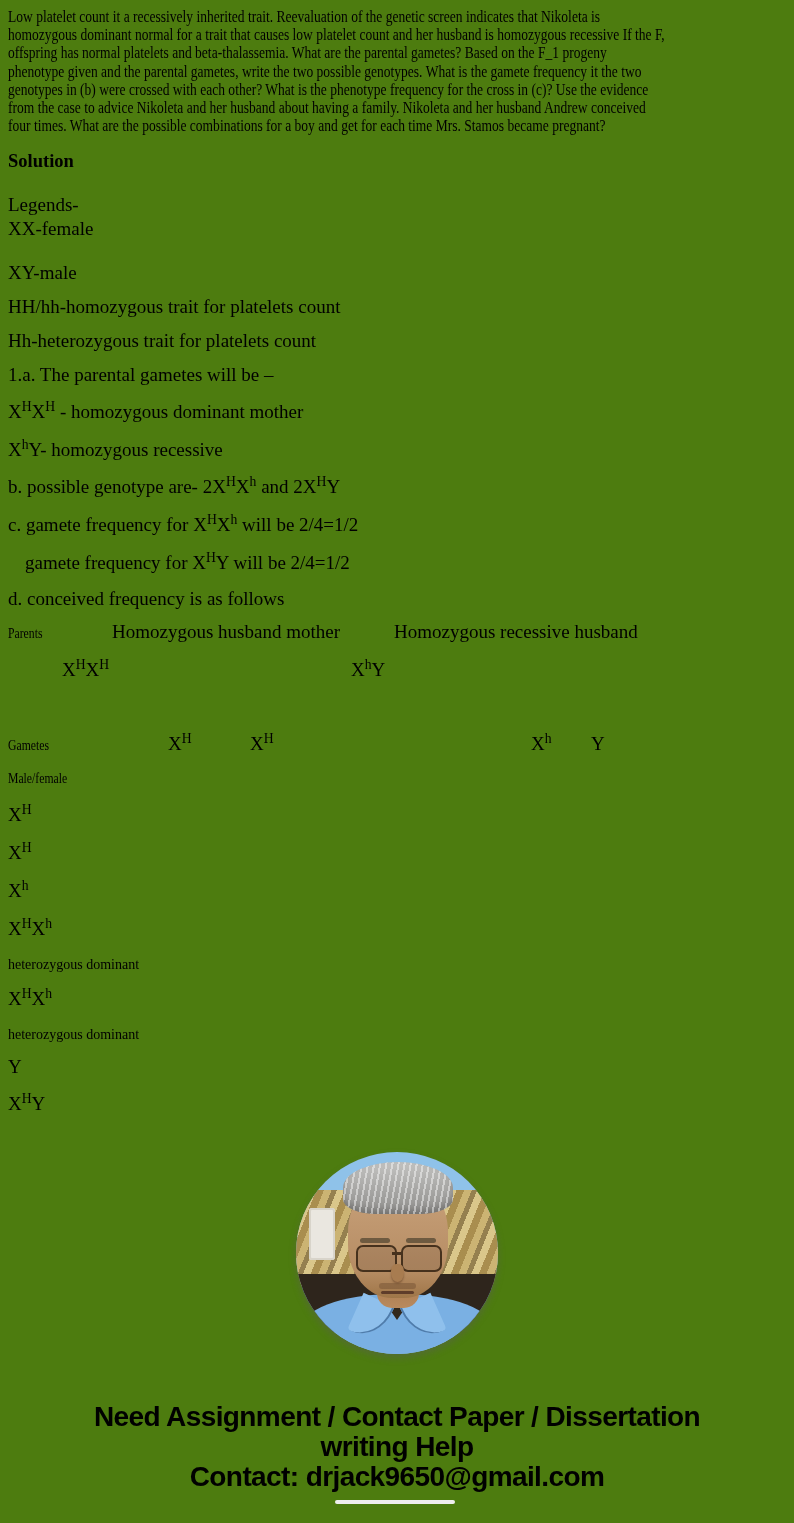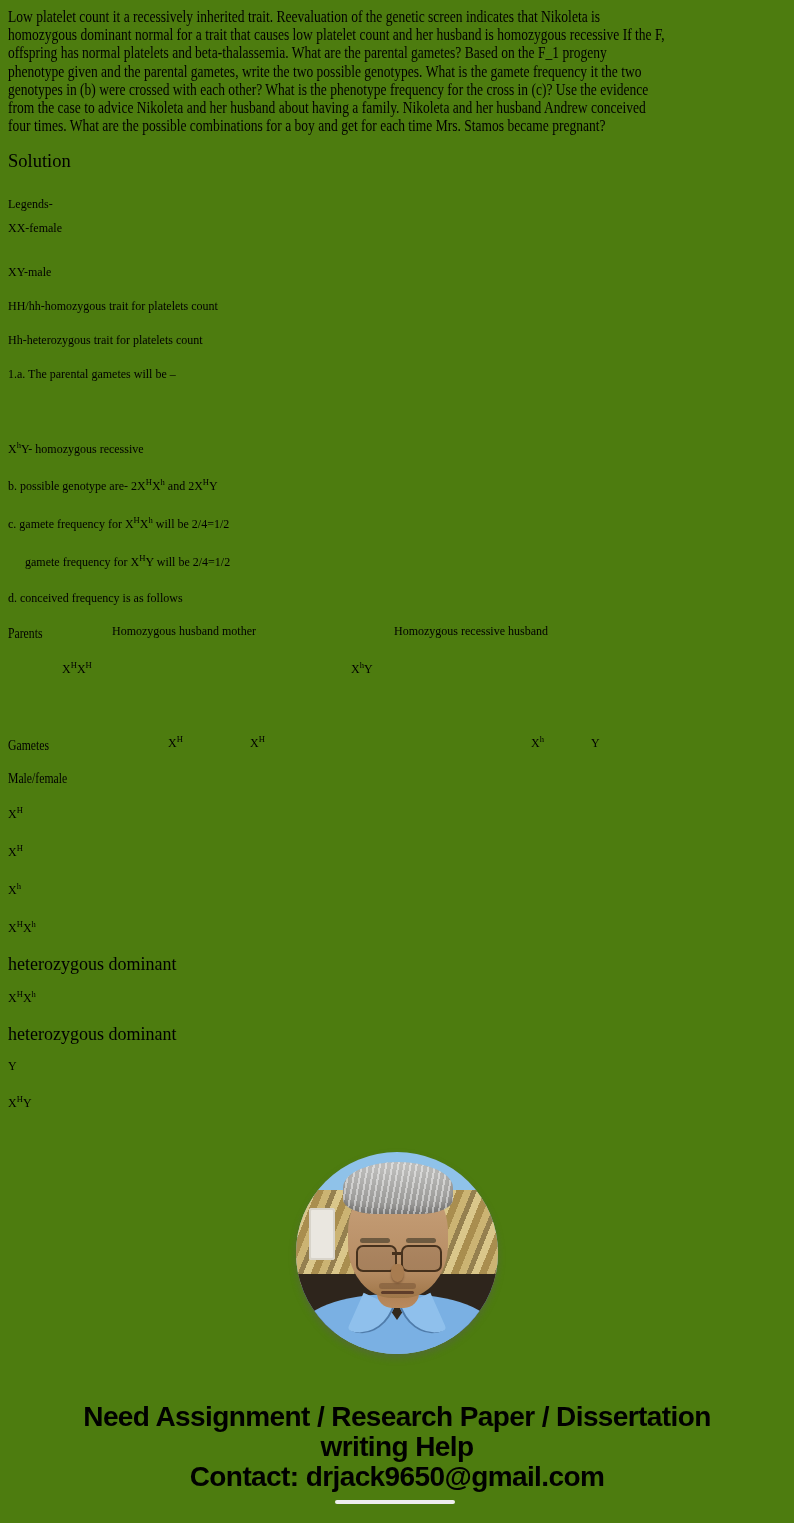--- a/index.html
+++ b/index.html
@@ -4,27 +4,27 @@
 <style>
   html,body{margin:0;padding:0;background:#ffffff;}
   .page{position:relative;width:794px;height:1523px;background:#4d7c0f;overflow:hidden;
         font-family:"Liberation Serif",serif;color:#000;}
 
   
   .question{position:absolute;left:8px;top:8px;width:960px;font-size:16px;line-height:18.2px;
             white-space:pre-line;transform:scaleX(.845);transform-origin:0 0;}
 
   
-  .sol-title{position:absolute;left:8px;top:151px;font-size:18.5px;font-weight:normal;}
+  .sol-title{position:absolute;left:8px;top:151px;font-size:18.5px;font-weight:bold;}
 
   
-  .ln{position:absolute;left:8px;font-size:12px;line-height:19px;white-space:nowrap;}
+  .ln{position:absolute;left:8px;font-size:19px;line-height:19px;white-space:nowrap;}
   .ln sup{font-size:.72em;line-height:0;vertical-align:super;letter-spacing:0;}
   .cond{font-size:15px;transform:scaleX(.78);transform-origin:0 50%;}
-  .small{font-size:18px;}
+  .small{font-size:14px;}
 
   
   .avatar{position:absolute;left:296px;top:1152px;width:202px;height:202px;border-radius:50%;
           overflow:hidden;background:#8fc2e9;box-shadow:0 4px 7px rgba(90,90,90,.45);}
   .avatar *{position:absolute;}
   .av-wall{left:0;top:38px;width:202px;height:96px;
      background:
        repeating-linear-gradient(112deg,rgba(210,178,102,.9) 0 7px,rgba(150,116,52,.85) 7px 12px,rgba(226,199,128,.9) 12px 19px,rgba(172,136,62,.9) 19px 26px);}
   .av-switch{left:13px;top:56px;width:26px;height:52px;background:#eae7e0;border-radius:3px;
      box-shadow:inset 0 0 0 2px #d8d4ca;}
@@ -80,20 +80,21 @@
 
   <div class="sol-title">Solution</div>
 
   <div class="ln" style="top:195px">Legends-</div>
   <div class="ln" style="top:219px">XX-female</div>
   <div class="ln" style="top:263px">XY-male</div>
   <div class="ln" style="top:297px">HH/hh-homozygous trait for platelets count</div>
   <div class="ln" style="top:331px">Hh-heterozygous trait for platelets count</div>
 
   <div class="ln" style="top:365px">1.a. The parental gametes will be –</div>
+  <div class="ln" style="top:402px">X<sup>H</sup>X<sup>H</sup> - homozygous dominant mother</div>
   <div class="ln" style="top:440px">X<sup>h</sup>Y- homozygous recessive</div>
   <div class="ln" style="top:477px">b. possible genotype are- 2X<sup>H</sup>X<sup>h</sup> and 2X<sup>H</sup>Y</div>
   <div class="ln" style="top:515px">c. gamete frequency for X<sup>H</sup>X<sup>h</sup> will be 2/4=1/2</div>
   <div class="ln" style="top:553px;left:25px">gamete frequency for X<sup>H</sup>Y will be 2/4=1/2</div>
   <div class="ln" style="top:589px">d. conceived frequency is as follows</div>
 
   <div class="ln cond" style="top:624px">Parents</div>
   <div class="ln" style="top:622px;left:112px">Homozygous husband mother</div>
   <div class="ln" style="top:622px;left:394px">Homozygous recessive husband</div>
   <div class="ln" style="top:660px;left:62px">X<sup>H</sup>X<sup>H</sup></div>
@@ -132,19 +133,19 @@
     <div class="av-brow-r"></div>
     <div class="av-glass-l"></div>
     <div class="av-glass-r"></div>
     <div class="av-bridge"></div>
     <div class="av-nose"></div>
     <div class="av-stache"></div>
     <div class="av-mouth"></div>
   </div>
 
   <div class="footer">
-    <div>Need Assignment / Research Paper / Dissertation</div>
+    <div>Need Assignment / Contact Paper / Dissertation</div>
     <div>writing Help</div>
     <div>Contact: drjack9650@gmail.com</div>
   </div>
   <div class="smudge"></div>
 
 </div>
 
 </body></html>

